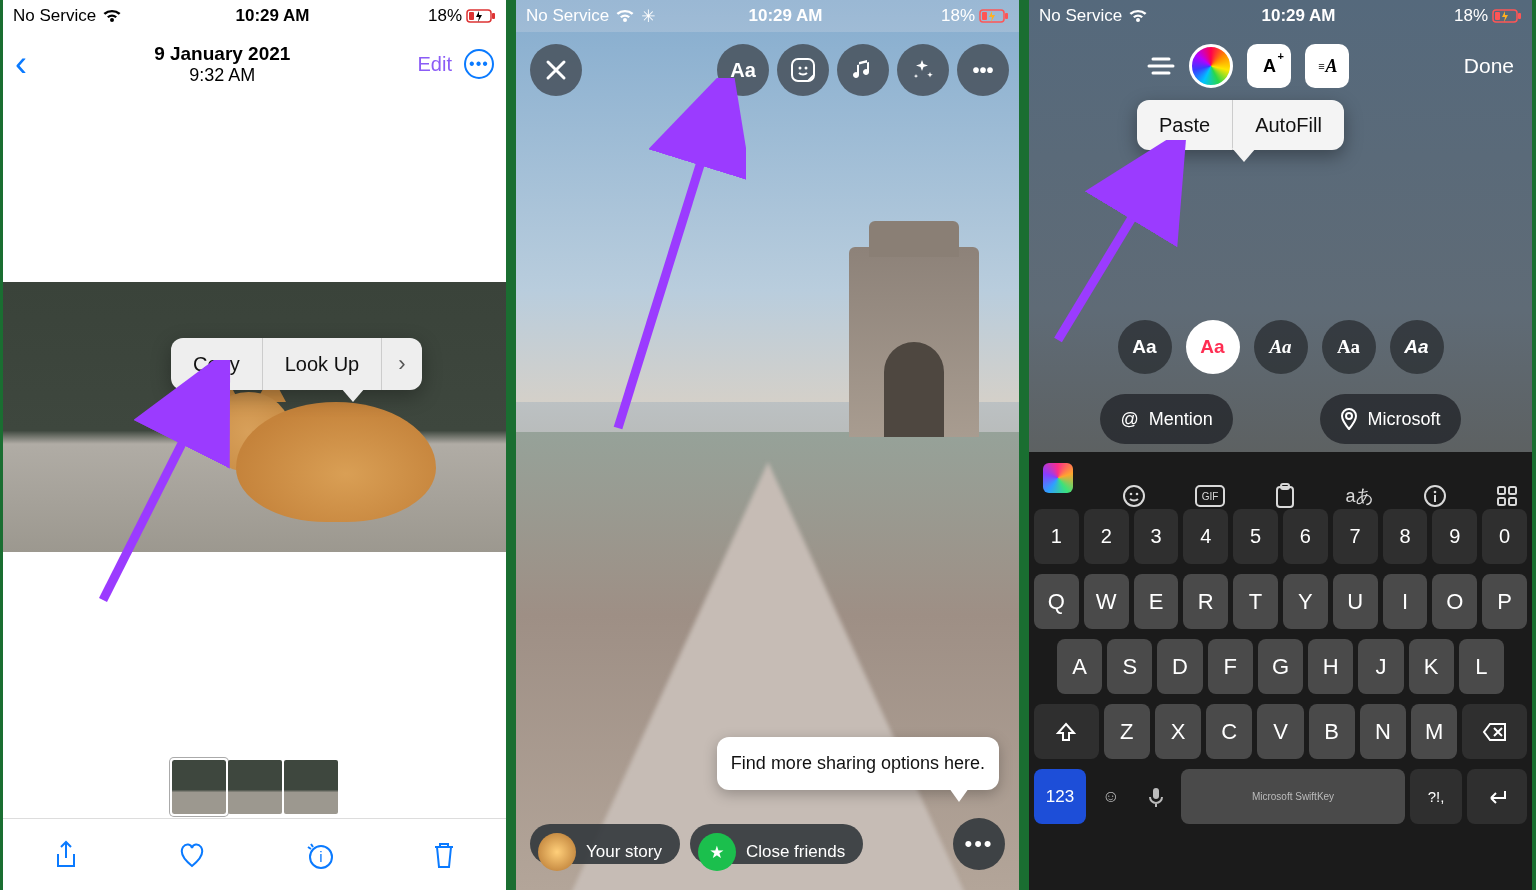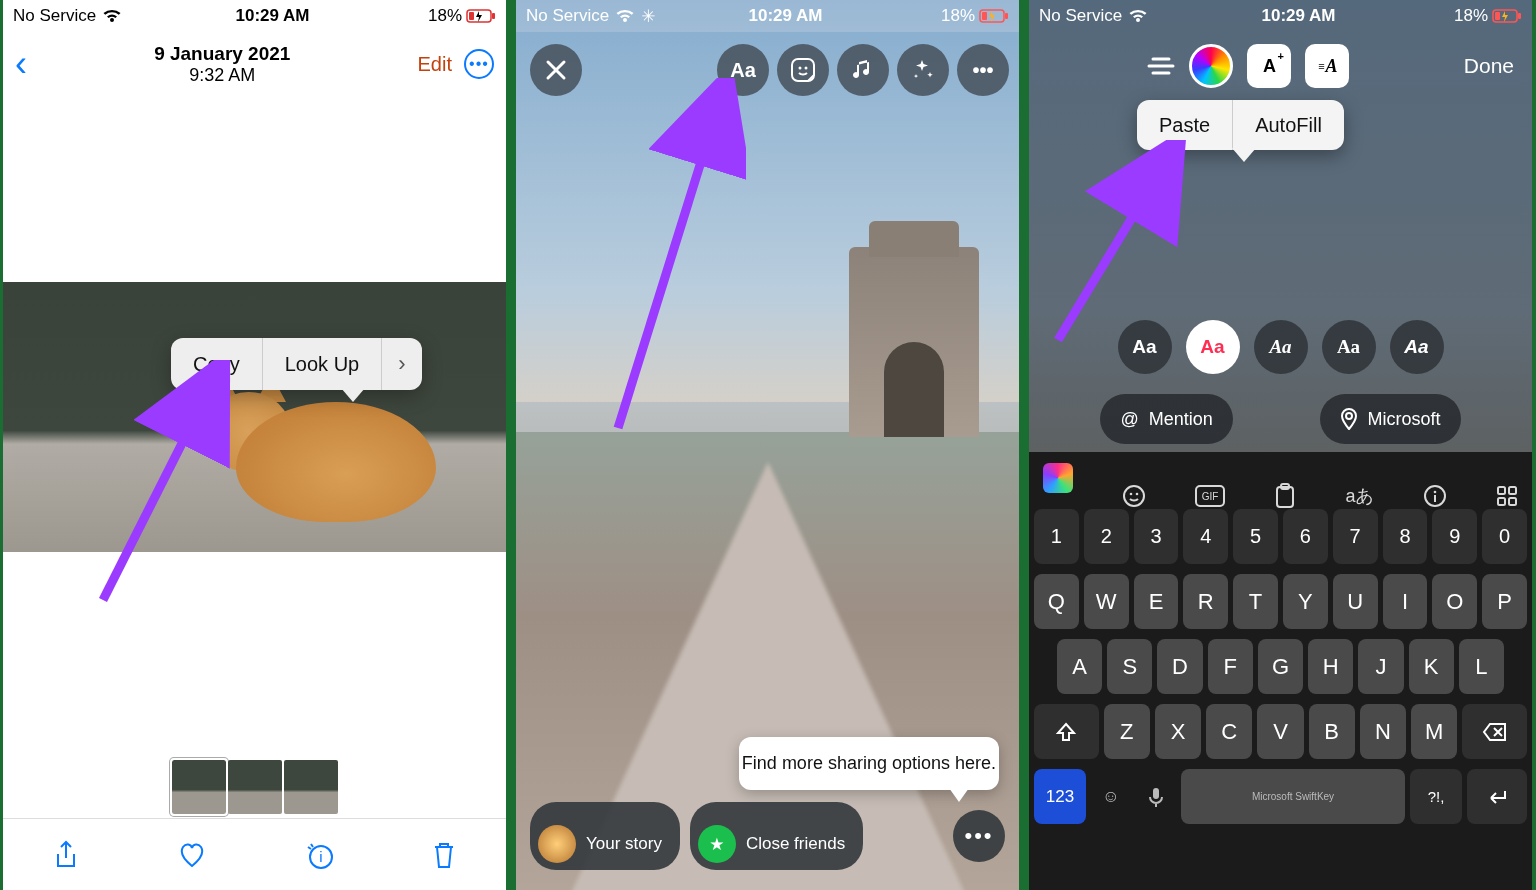--- a/index.html
+++ b/index.html
@@ -19,21 +19,21 @@
   .wifi { display:inline-block; }
   .batt { display:inline-block; }
 
   
   .p1 .topbar { position:absolute; top:32px; left:0; right:0; height:64px; display:flex; align-items:center; justify-content:space-between; padding:0 12px; }
   .p1 .back { color:#0a7aff; font-size:36px; font-weight:300; }
   .p1 .title-block { text-align:center; }
   .p1 .title-block .date { font-size:19px; font-weight:600; color:#000; }
   .p1 .title-block .time { font-size:18px; color:#000000; }
   .p1 .edit-wrap { display:flex; align-items:center; gap:12px;}
-  .p1 .edit { color:#c2410c; font-size:20px; }
+  .p1 .edit { color:#8b5cf6; font-size:20px; }
   .p1 .more-btn { width:30px; height:30px; border:2px solid #0a7aff; border-radius:50%; color:#0a7aff; display:flex; align-items:center; justify-content:center; font-size:16px; letter-spacing:1px; }
   .p1 .photo { position:absolute; top:282px; left:0; right:0; height:270px; background:linear-gradient(180deg,#3a433a 0%,#3e473e 55%,#b0aca5 60%,#9c988f 100%); display:flex; align-items:center; justify-content:center; }
   .p1 .cat { position:absolute; right:70px; bottom:30px; width:200px; height:120px; }
   .p1 .cat .body{ position:absolute; inset:0; background:radial-gradient(ellipse 110px 70px at 55% 60%,#d99f55,#c5833b); border-radius:50% 50% 45% 45% / 55% 55% 45% 45%; }
   .p1 .cat .head{ position:absolute; left:-30px; top:-10px; width:85px; height:80px; background:radial-gradient(circle,#d8a05a,#c78a42); border-radius:50%; }
   .p1 .cat .ear1{ position:absolute; left:-25px; top:-25px; width:0;height:0; border-left:15px solid transparent; border-right:15px solid transparent; border-bottom:28px solid #c78a42; }
   .p1 .cat .ear2{ position:absolute; left:20px; top:-28px; width:0;height:0; border-left:15px solid transparent; border-right:15px solid transparent; border-bottom:28px solid #c78a42; }
 
   .p1 .popover { position:absolute; top:338px; left:168px; background:#eee; border-radius:12px; box-shadow:0 6px 20px rgba(0,0,0,.3); display:flex; align-items:stretch; height:52px; }
   .p1 .popover .item { padding:0 22px; display:flex; align-items:center; font-size:20px; color:#111; border-right:1px solid #ccc; cursor:pointer;}
@@ -55,24 +55,24 @@
   .p2 .sky{position:absolute;top:0;left:0;right:0;height:370px;background:linear-gradient(180deg,#8bb0d0,#b9cddd 70%,#d4d0c9);}
   .p2 .ground{position:absolute;top:400px;left:0;right:0;bottom:0;background:linear-gradient(180deg,#96a299,#9e8f85 40%,#b3a599);} 
   .p2 .path{position:absolute;top:430px;left:50%;transform:translateX(-50%);width:0;height:0;border-left:210px solid transparent;border-right:210px solid transparent;border-bottom:460px solid #c6bcb5;filter:blur(2px);} 
   .p2 .monument{position:absolute;top:215px;right:40px;width:130px;height:190px;background:linear-gradient(#8d8279,#a89c90);border-radius:6px 6px 0 0;}
   .p2 .monument::before{content:"";position:absolute;top:-26px;left:20px;right:20px;height:36px;background:#8a7f75;border-radius:6px 6px 0 0;}
   .p2 .monument .arch{position:absolute;bottom:0;left:35px;width:60px;height:95px;background:#4e4740;border-radius:30px 30px 0 0;}
 
   .p2 .close{position:absolute;top:44px;left:14px;width:52px;height:52px;border-radius:26px;background:rgba(70,80,90,.85);display:flex;align-items:center;justify-content:center;color:#fff;}
   .p2 .toolrow{position:absolute;top:44px;right:10px;display:flex;gap:8px;}
   .p2 .tool{width:52px;height:52px;border-radius:26px;background:rgba(70,80,90,.85);display:flex;align-items:center;justify-content:center;color:#fff;font-size:20px;font-weight:600;}
-  .p2 .tip{position:absolute;bottom:100px;right:20px;background:#fff;padding:16px 3px;border-radius:12px;font-size:18px;color:#111;box-shadow:0 4px 14px rgba(0,0,0,.25);margin-top:11px;}
+  .p2 .tip{position:absolute;bottom:100px;right:20px;background:#fff;padding:16px 14px;border-radius:12px;font-size:18px;color:#111;box-shadow:0 4px 14px rgba(0,0,0,.25);margin-top:11px;}
   .p2 .tip::after{content:"";position:absolute;bottom:-12px;right:30px;width:0;height:0;border-left:10px solid transparent;border-right:10px solid transparent;border-top:14px solid #fff;}
   .p2 .sharerow{position:absolute;bottom:20px;left:14px;right:14px;display:flex;gap:10px;align-items:center;}
-  .p2 .pill{height:68px;border-radius:26px;background:rgba(50,55,60,.9);display:flex;align-items:center;gap:10px;padding:16px 18px 0 8px;color:#fff;font-size:17px;font-weight:500;}
+  .p2 .pill{height:40px;border-radius:26px;background:rgba(50,55,60,.9);display:flex;align-items:center;gap:10px;padding:16px 18px 0 8px;color:#fff;font-size:17px;font-weight:500;}
   .p2 .pill .ava{width:38px;height:38px;border-radius:19px;background:radial-gradient(circle,#ffcf7a,#b2722e);} 
   .p2 .pill .star{width:38px;height:38px;border-radius:19px;background:#1bbf4d;display:flex;align-items:center;justify-content:center;color:#fff;}
   .p2 .roundmore{width:52px;height:52px;border-radius:26px;background:rgba(50,55,60,.9);display:flex;align-items:center;justify-content:center;color:#fff;font-size:22px;letter-spacing:2px;margin-left:auto;}
 
   
   .p3 .toprow{position:absolute;top:44px;left:0;right:0;display:flex;align-items:center;gap:14px;padding:0 18px;}
   .p3 .spacer{flex:1;}
   .p3 .btn-sq{width:44px;height:44px;border-radius:10px;background:#fff;display:flex;align-items:center;justify-content:center;font-size:18px;font-weight:700;}
   .p3 .btn-color{width:44px;height:44px;border-radius:22px;background:conic-gradient(#ff004c,#ff8a00,#ffe600,#28d74b,#00c3ff,#3a3aff,#b400ff,#ff004c);border:3px solid #fff;}
   .p3 .btn-align{color:#fff;}

